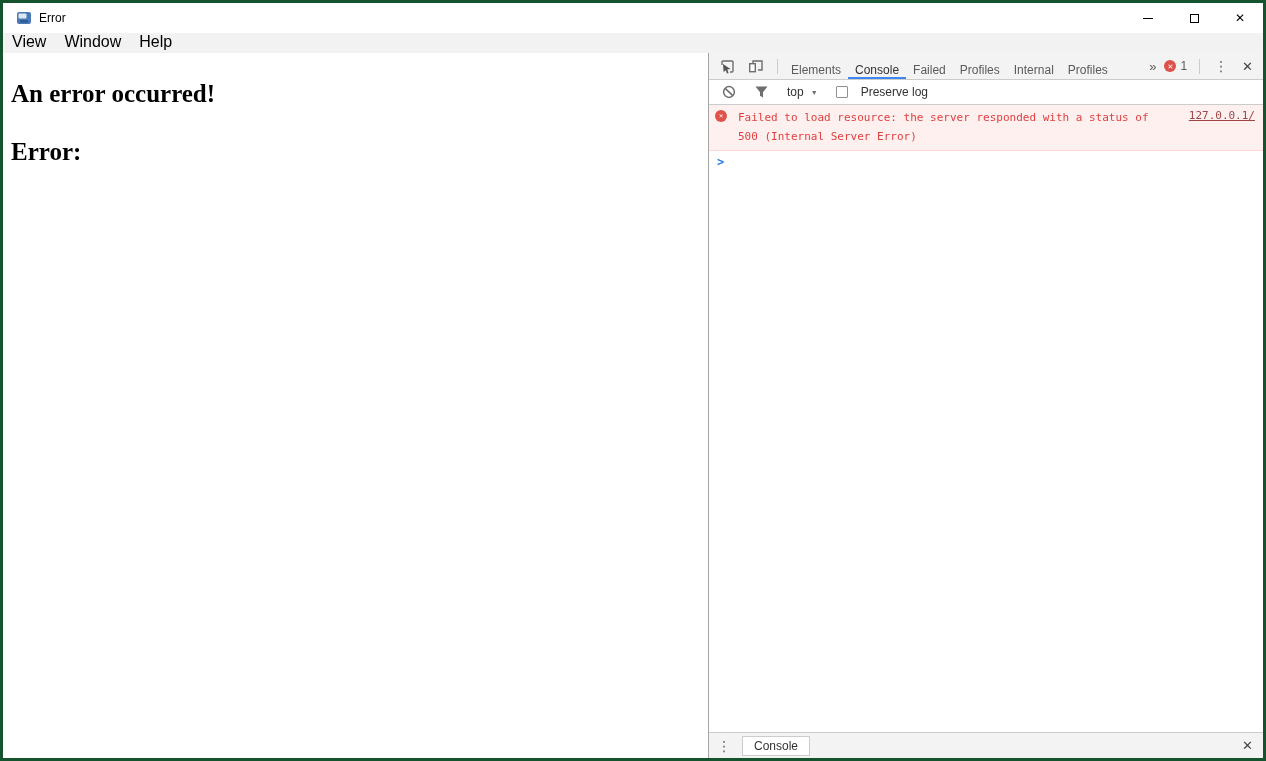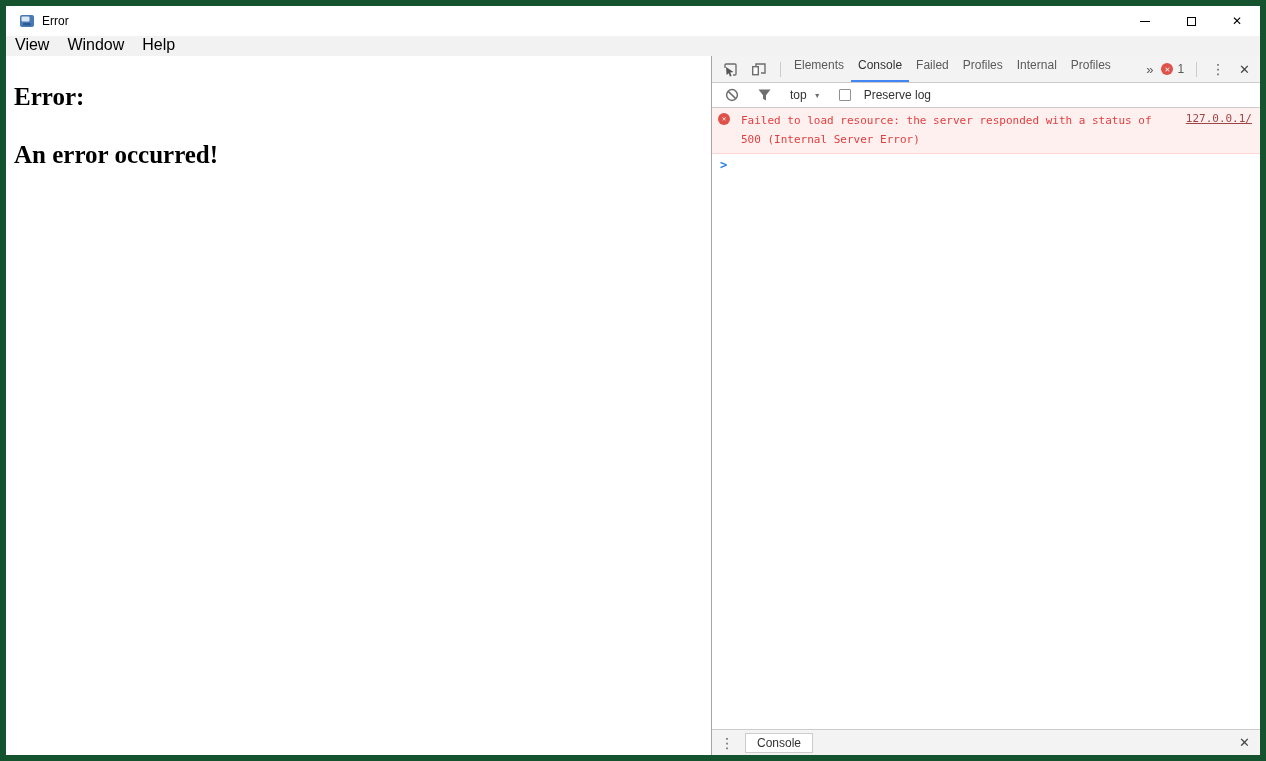--- a/index.html
+++ b/index.html
@@ -1,20 +1,20 @@
 <!DOCTYPE html>
 <html><head>
 <meta charset="utf-8">
 <style>
   * { margin:0; padding:0; box-sizing:border-box; }
   html,body { width:1266px; height:761px; overflow:hidden; font-family:"Liberation Sans",sans-serif; background:#fff; }
 
   .window {
     position:relative; width:1266px; height:761px;
-    border:6px solid #14532d; background:#fff;
+    border:3px solid #14532d; background:#fff;
     display:flex; flex-direction:column;
   }
 
   
   .titlebar { height:30px; background:#fff; display:flex; align-items:center; flex:0 0 auto; }
   .app-icon { margin-left:13px; width:16px; height:16px; flex:0 0 auto; }
   .titlebar .title { margin-left:7px; font-size:12px; color:#000; }
   .win-controls { margin-left:auto; display:flex; height:100%; }
   .win-btn { width:46px; height:100%; display:flex; align-items:center; justify-content:center; color:#000; cursor:default; }
   .min-glyph { display:block; width:10px; height:1px; background:#000; }
@@ -31,21 +31,21 @@
 
   .page { width:706px; background:#fff; border-right:1px solid #a5a5a5; padding:8px; overflow:hidden; }
   .page h2 { font-family:"Liberation Serif",serif; font-weight:bold; font-size:25px; color:#000; margin:19px 0 30px 0; }
 
   
   .devtools { flex:1; display:flex; flex-direction:column; font-size:12px; color:#333; min-width:0; background:#fff; }
 
   .dt-tabbar { height:27px; background:#f3f3f3; border-bottom:1px solid #ccc; display:flex; align-items:center; padding:0 8px 0 6px; flex:0 0 auto; overflow:hidden; }
   .icon-btn { width:24px; height:24px; display:flex; align-items:center; justify-content:center; margin-right:4px; cursor:default; }
   .vsep { width:1px; height:15px; background:#ccc; margin:0 6px; flex:0 0 auto; }
-  .dt-tab { height:100%; display:flex; align-items:flex-start; padding:0 7px; color:#5a5a5a; border-bottom:2px solid transparent; border-top:2px solid transparent; white-space:nowrap; cursor:default; }
+  .dt-tab { height:100%; display:flex; align-items:flex-end; padding:0 7px; color:#5a5a5a; border-bottom:2px solid transparent; border-top:2px solid transparent; white-space:nowrap; cursor:default; }
   .dt-tab.active { color:#333; border-bottom-color:#4285f4; }
   .dt-more { margin-left:auto; color:#5a5a5a; font-size:13px; padding:0 6px; cursor:default; }
   .err-badge-wrap { display:flex; align-items:center; gap:4px; padding:0 6px 0 2px; cursor:default; }
   .err-circle { display:inline-flex; align-items:center; justify-content:center; width:12px; height:12px; border-radius:50%; background:#df5249; color:#fff; font-size:7px; line-height:1; flex:0 0 auto; }
   .err-count { color:#5a5a5a; }
   .kebab { color:#616161; font-size:14px; padding:0 8px; letter-spacing:0; cursor:default; }
   .dt-close { color:#444; font-size:13px; padding:0 2px 0 6px; cursor:default; }
 
   .console-toolbar { height:25px; background:#fff; border-bottom:1px solid #ccc; display:flex; align-items:center; padding:0 8px; gap:4px; flex:0 0 auto; }
   .ctx-select { display:flex; align-items:center; gap:7px; margin-left:6px; color:#333; cursor:default; }
@@ -98,22 +98,22 @@
 
   <div class="menubar">
     <span class="menu-item">View</span>
     <span class="menu-item">Window</span>
     <span class="menu-item">Help</span>
   </div>
 
   <div class="content">
 
     <div class="page">
+      <h2>An error occurred!</h2>
       <h2>Error:</h2>
-      <h2>An error occurred!</h2>
     </div>
 
     <div class="devtools">
 
       <div class="dt-tabbar">
         <div class="icon-btn">
           <span>
             <svg width="15" height="15" viewBox="0 0 15 15">
               <path d="M2 6 V3 a1 1 0 0 1 1-1 h9 a1 1 0 0 1 1 1 v9 a1 1 0 0 1-1 1 H10" fill="none" stroke="#6e6e6e" stroke-width="1.4"></path>
               <path d="M3 5 L10.5 10 L7.3 10.6 L8.6 14 L6.9 14.4 L5.8 11.2 L3.6 13 Z" fill="#555"></path>

